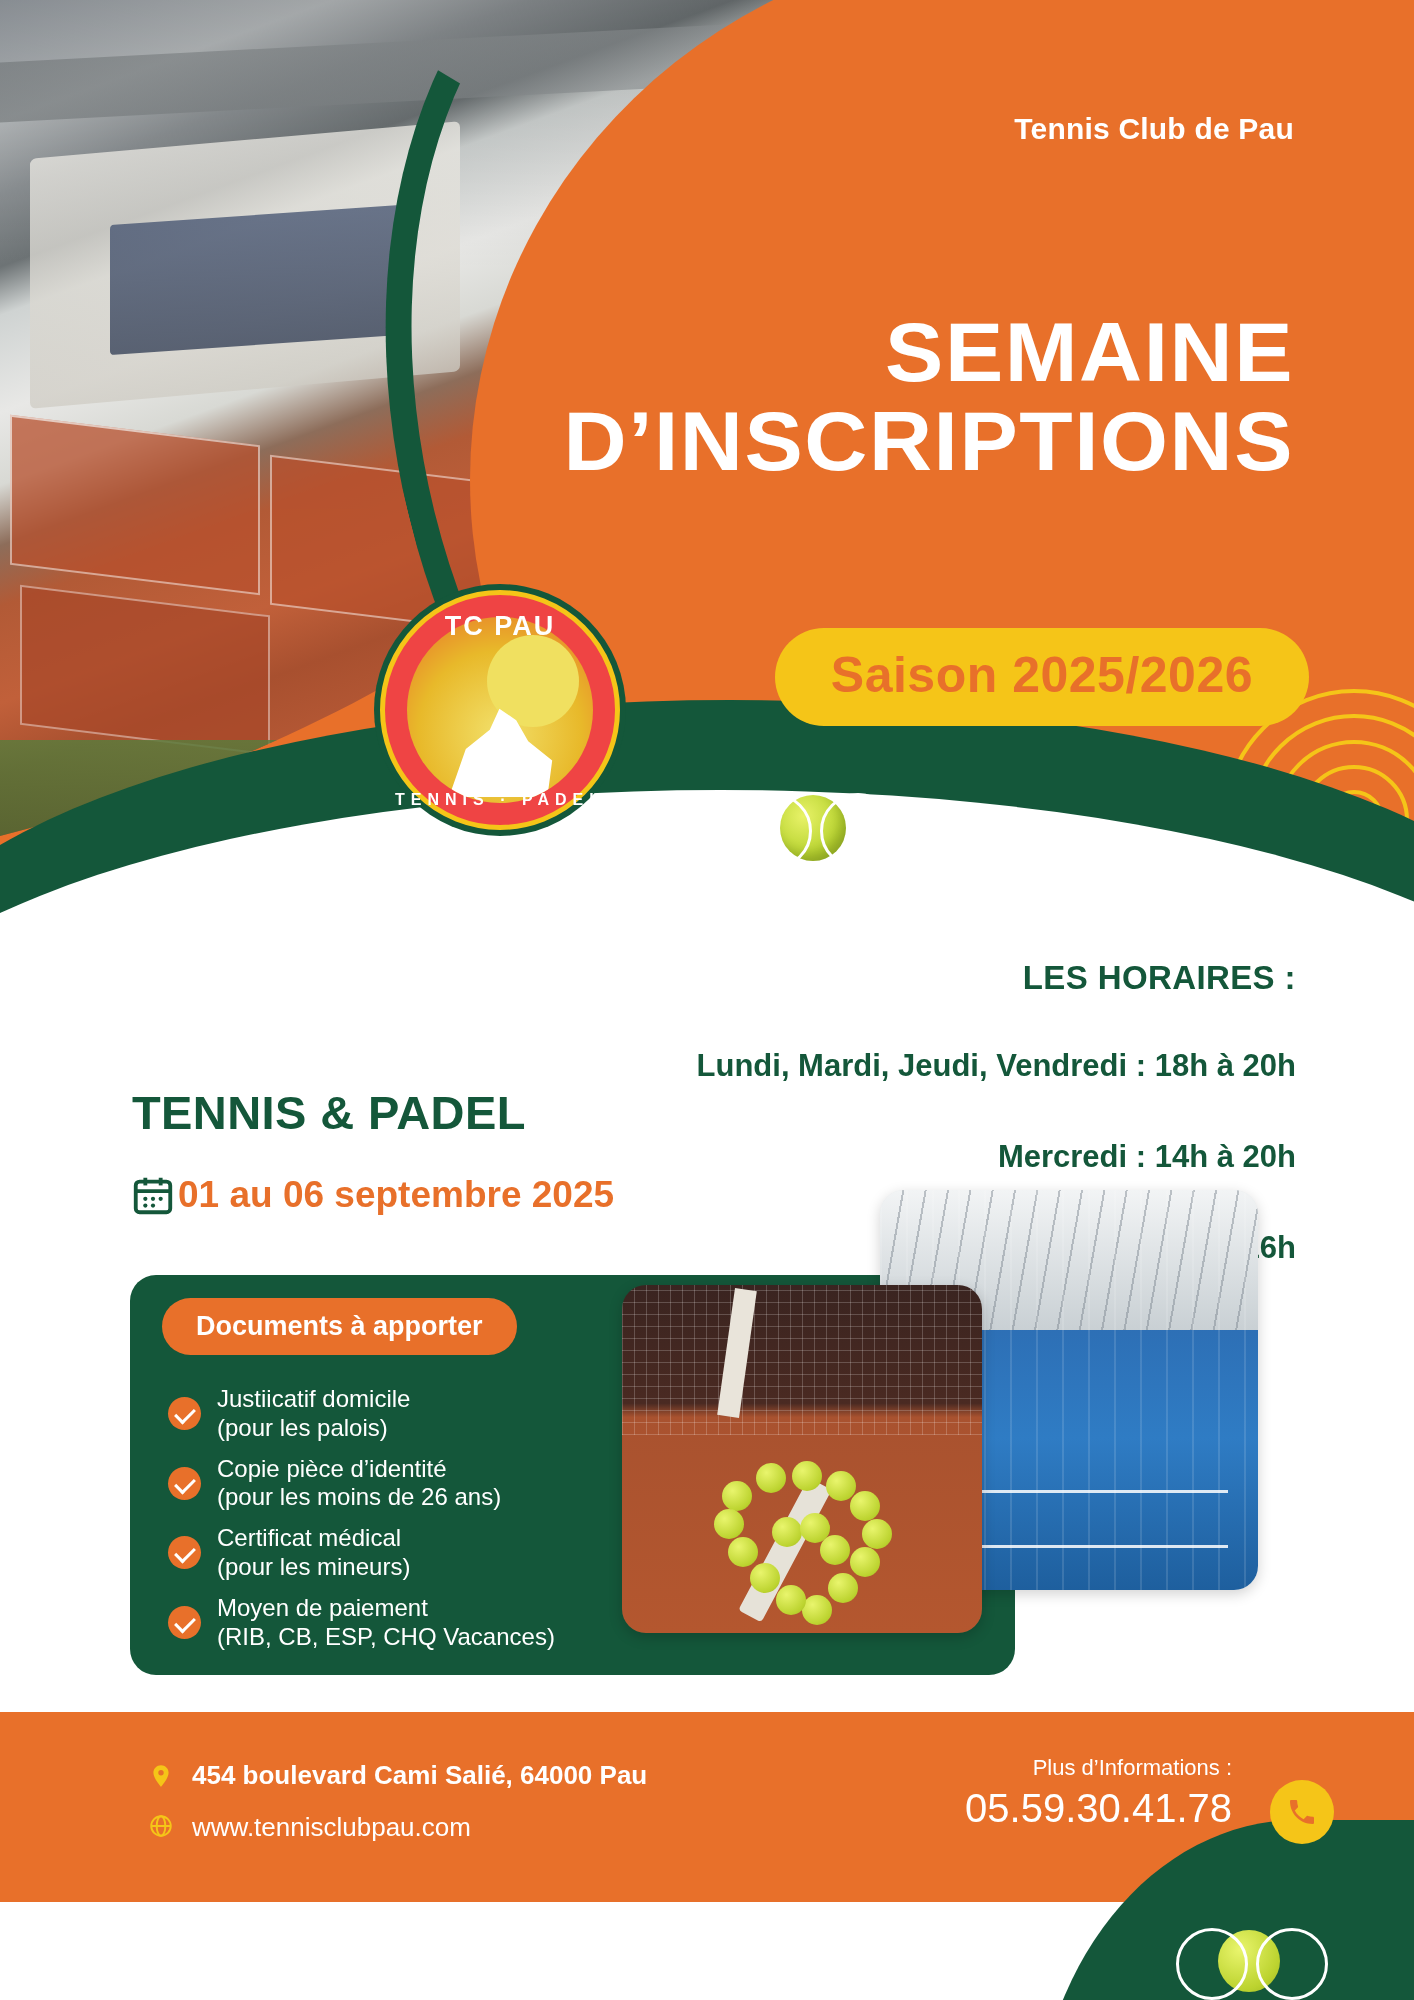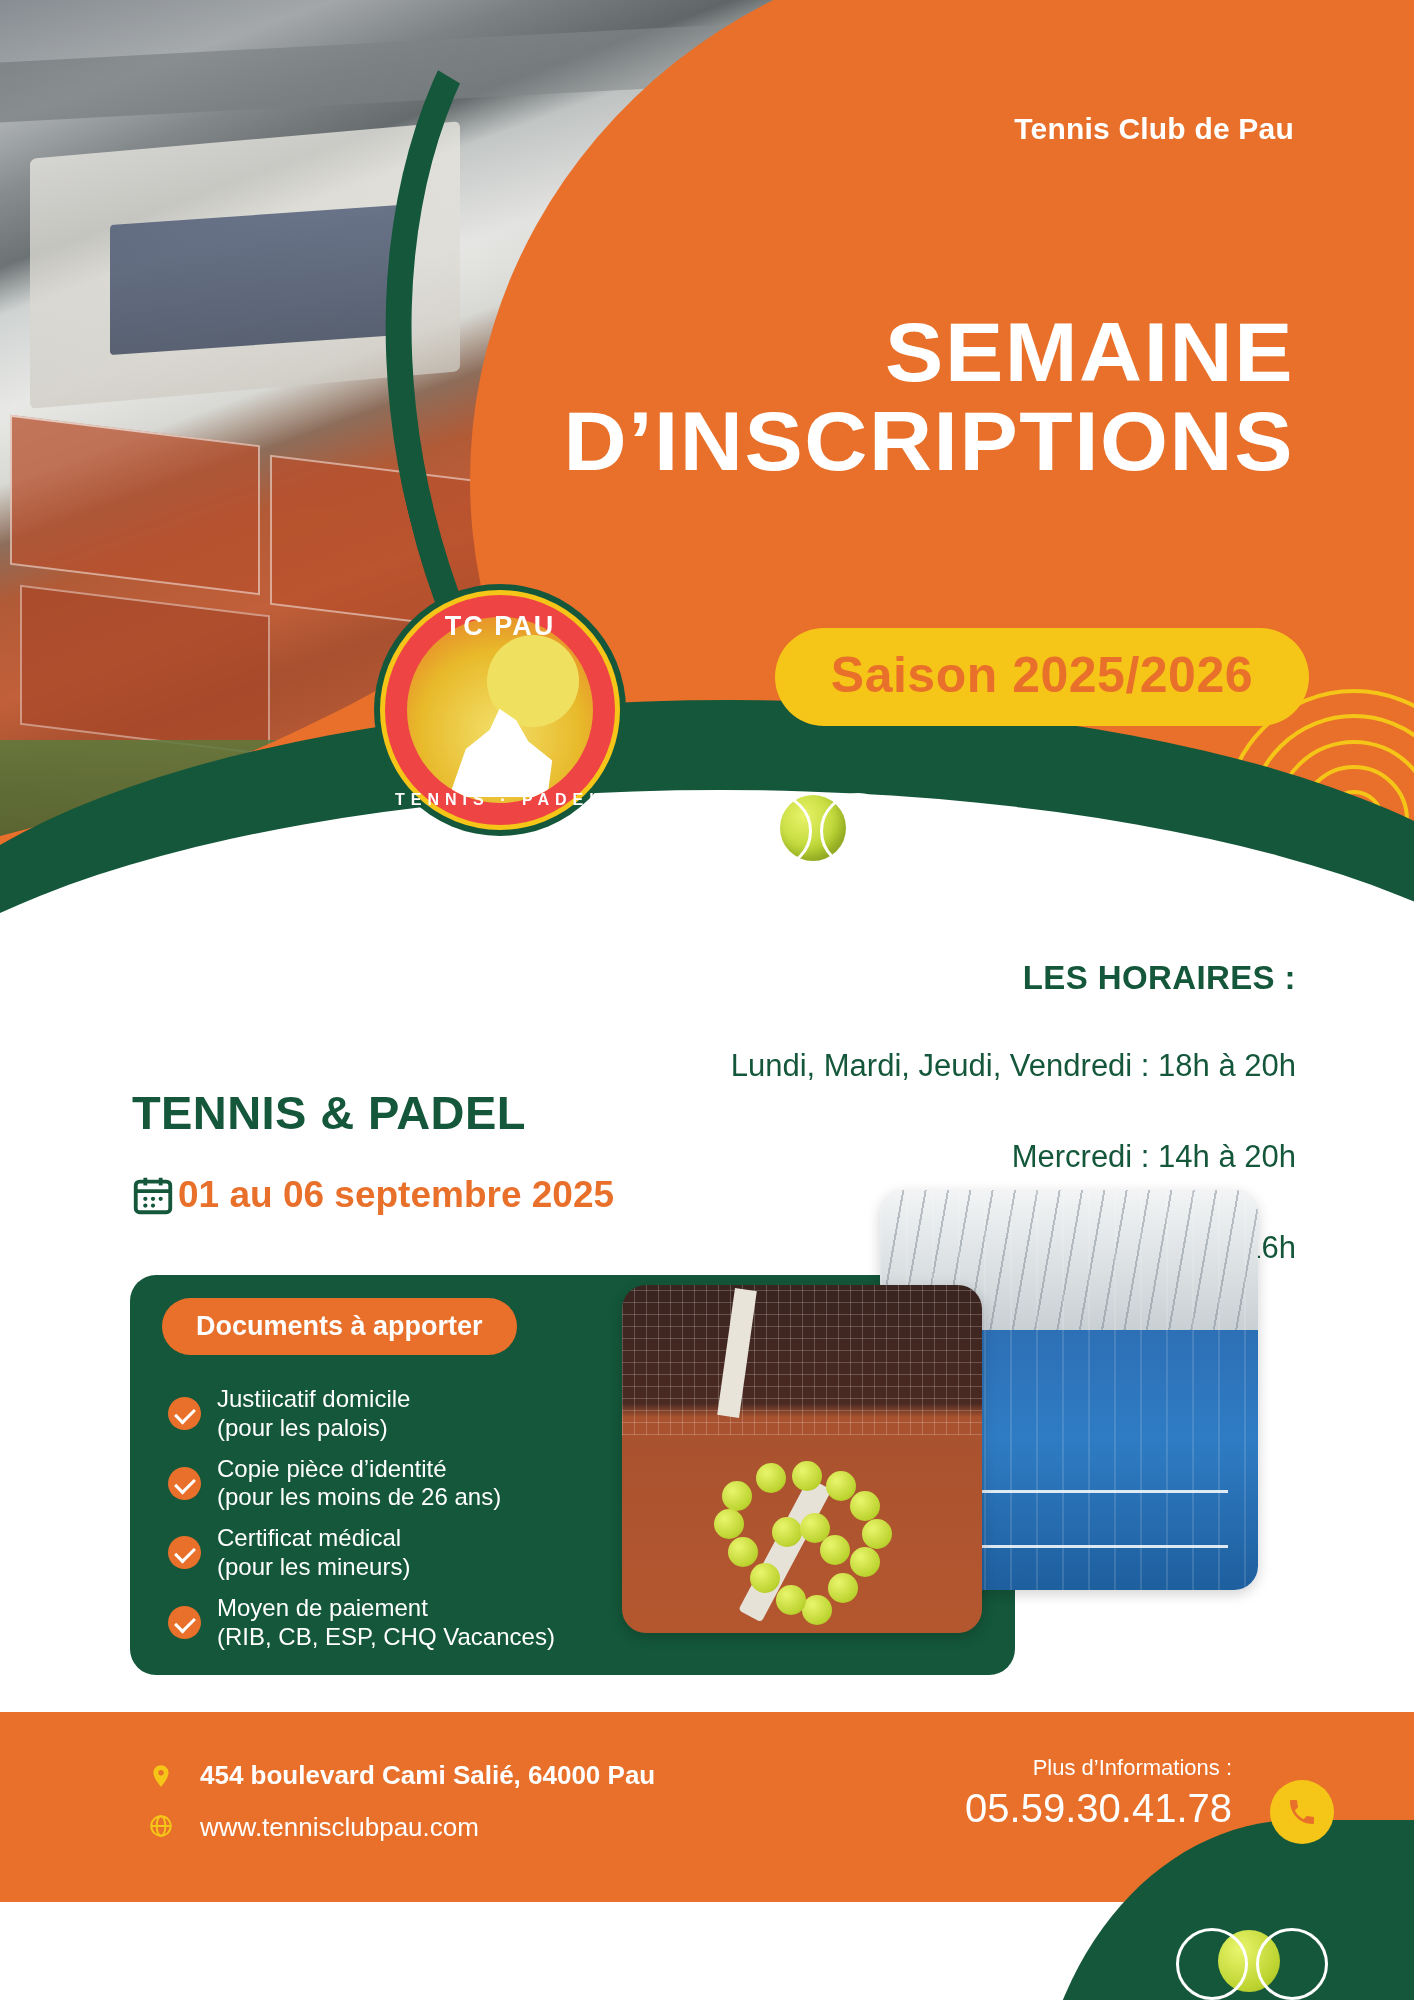--- a/index.html
+++ b/index.html
@@ -219,21 +219,21 @@
   .hero-tennisball::after { left: 40px; }
 
   
   .schedule {
     position: absolute;
     top: 959px; right: 118px;
     text-align: right;
     color: #14573A;
   }
   .schedule h3 { font-size: 33px; font-weight: 800; margin-bottom: 8px; letter-spacing: .4px; }
-  .schedule p { font-size: 31px; line-height: 1.42; font-weight: 400; margin-top: 47px; }
+  .schedule p { font-size: 31px; line-height: 1.42; font-weight: 700; margin-top: 47px; }
 
   
   .sport-title {
     position: absolute;
     top: 1085px; left: 132px;
     font-size: 47px; font-weight: 800; color: #14573A;
     letter-spacing: .4px;
   }
   .date-row {
     position: absolute;
@@ -358,21 +358,21 @@
     background: #E8702A;
   }
   .footer-green-corner {
     position: absolute;
     right: -60px; bottom: -150px;
     width: 440px; height: 330px;
     background: #14573A;
     border-radius: 60% 0 0 0 / 100% 0 0 0;
   }
   .addr-row, .web-row {
-    position: absolute; display: flex; align-items: center; gap: 26px;
+    position: absolute; display: flex; align-items: center; gap: 18px;
     color: #ffffff;
   }
   .addr-row { top: 1760px; left: 148px; font-size: 26px; font-weight: 800; }
   .web-row  { top: 1812px; left: 148px; font-size: 26px; font-weight: 400; }
   .pin-icon, .globe-icon { width: 26px; height: 30px; }
 
   .info-label {
     position: absolute; top: 1755px; right: 182px;
     color: #ffffff; font-size: 22px; text-align: right;
   }

